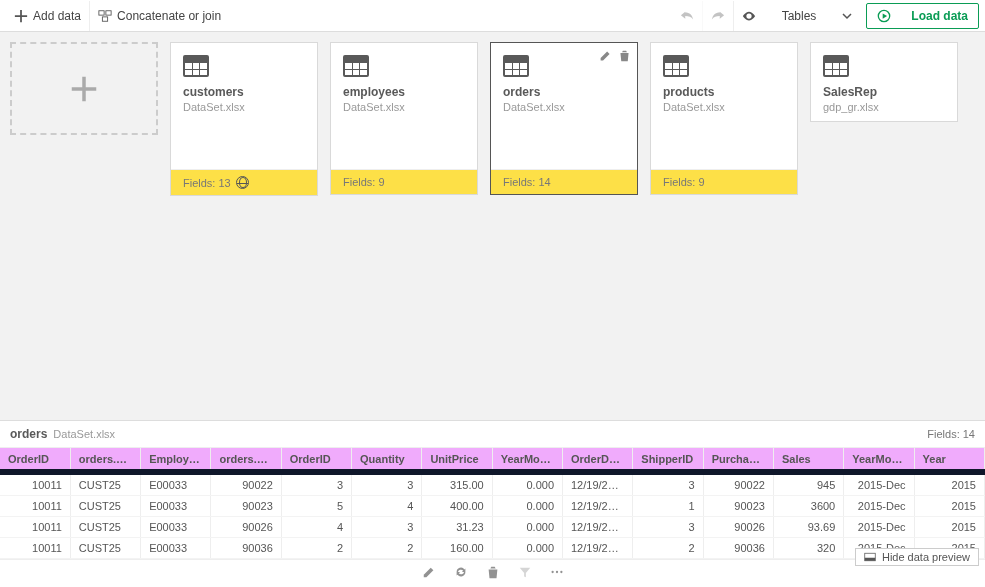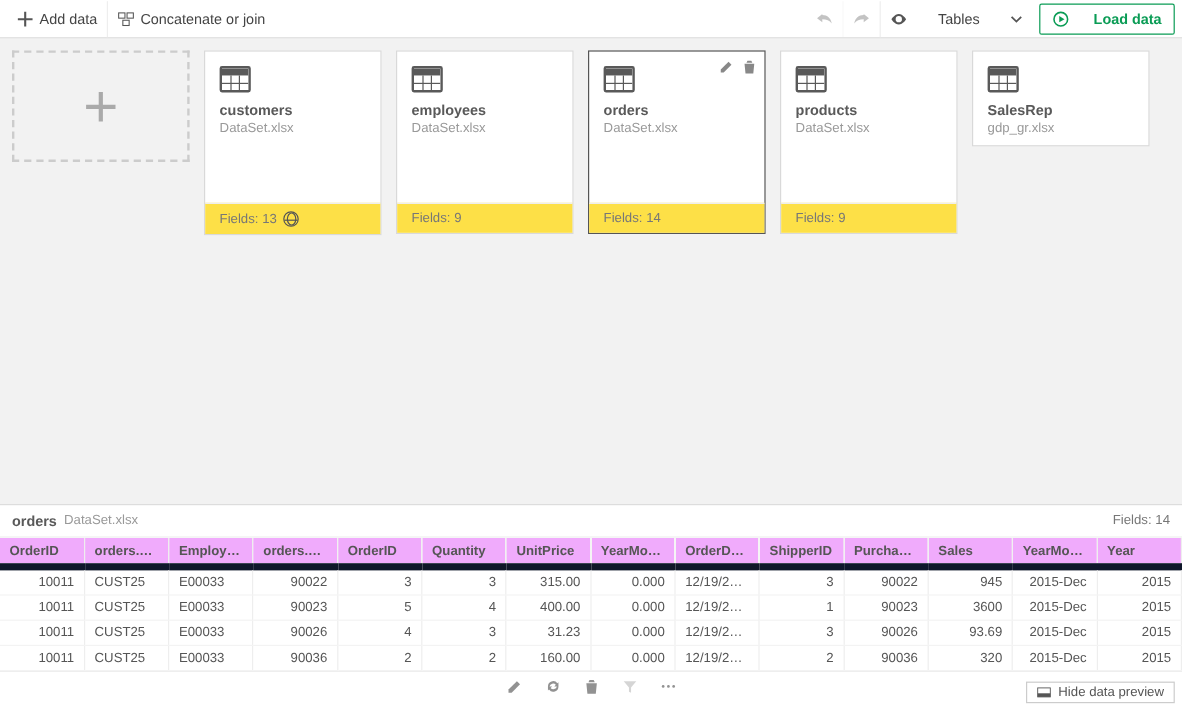--- a/index.html
+++ b/index.html
@@ -37,21 +37,21 @@
   .pv-head .right { margin-left:auto; color:#777; font-size:11px;}
   .grid { flex:1; overflow:auto; }
   table.data { width:100%; border-collapse:collapse; font-size:11px; table-layout:fixed;}
   table.data th, table.data td { border-right:1px solid #eee; padding:4px 8px; white-space:nowrap; overflow:hidden; text-overflow:ellipsis;}
   table.data th { text-align:left; font-weight:bold; color:#555; border-bottom:6px solid #0f172a; background:#f0abfc; height:24px;}
   table.data td { border-bottom:1px solid #f3f3f3; color:#555;}
   table.data td.num { text-align:right; }
   .pv-foot { height:28px; border-top:1px solid #eee; display:flex; align-items:center; justify-content:center; gap:18px; color:#888;}
   .pv-foot .fi { cursor:pointer; opacity:.8;}
   .pv-foot .fi.dis { opacity:.3; cursor:default;}
-  .hide-preview { position:absolute; right:6px; bottom:1px; border:1px solid #ccc; padding:2px 8px; display:flex; align-items:center; gap:6px; font-size:11px; background:#fff; cursor:pointer; color:#555;justify-content:space-between;}
+  .hide-preview { position:absolute; right:6px; bottom:21px; border:1px solid #ccc; padding:2px 8px; display:flex; align-items:center; gap:6px; font-size:11px; background:#fff; cursor:pointer; color:#555;justify-content:space-between;}
 </style>
 </head>
 <body>
 
 <div class="toolbar">
   <div class="tool-btn">
     <svg class="icn" viewBox="0 0 16 16">
         <path d="M7 1h2v6h6v2H9v6H7V9H1V7h6z" fill="#555"></path>
       </svg>
     <span>Add data</span>

